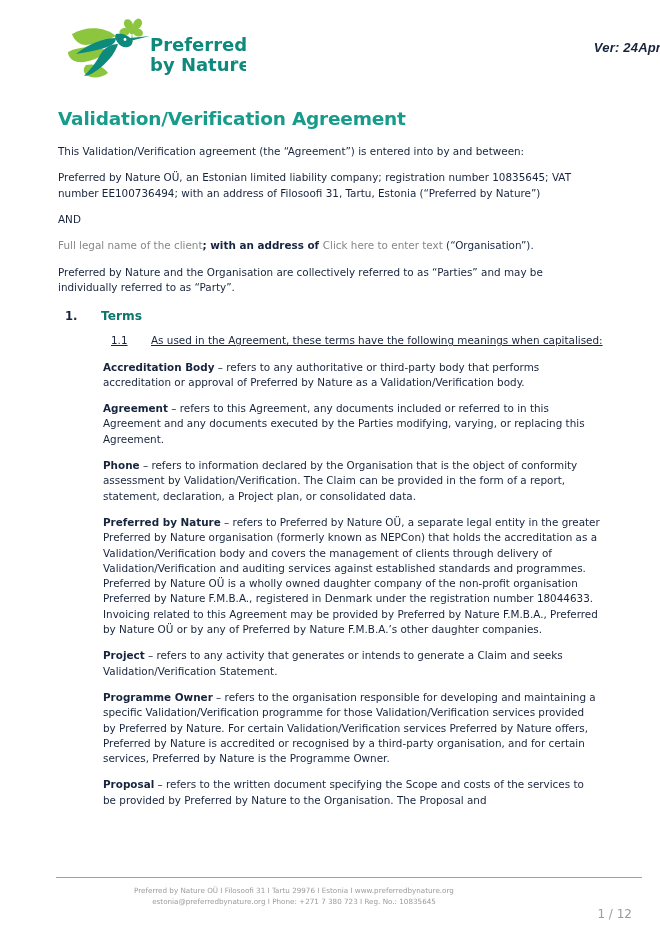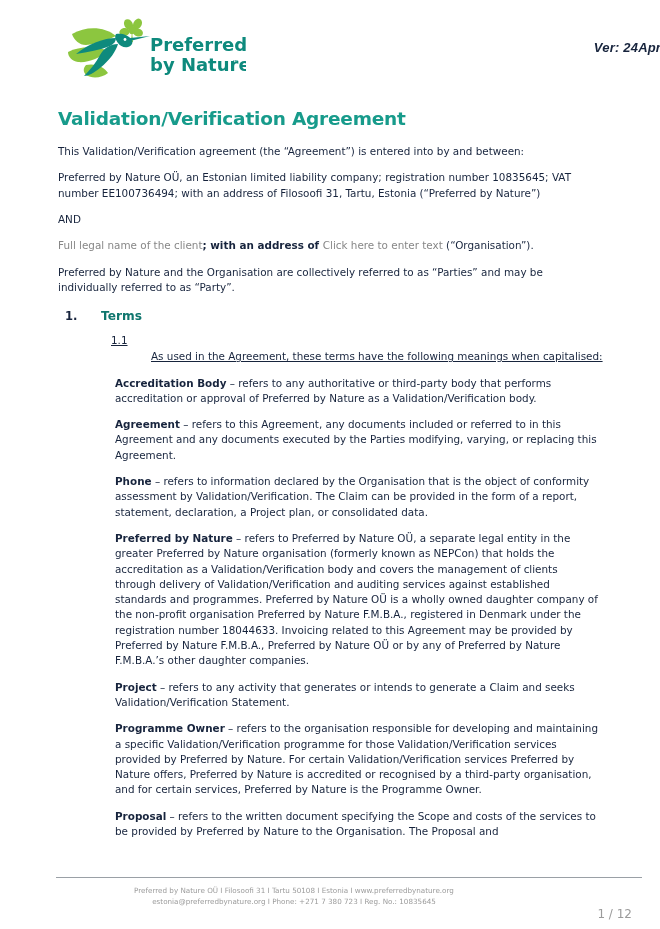--- a/index.html
+++ b/index.html
@@ -111,30 +111,29 @@
     width: 40px;
     flex: 0 0 40px;
     font-size: 10.4px;
     color: #17243d;
     line-height: 15.3px;
   }
   .clause .ctext {
     font-size: 10.4px;
     line-height: 15.3px;
     color: #17243d;
-    margin-top: 16px;
   }
 
   
   .defs {
     padding-left: 41px;
     padding-right: 4px;
   }
   .defs p {
-    margin: 0 0 11px 16px;
+    margin: 0 0 11px 4px;
     font-size: 10.4px;
     line-height: 15.3px;
     color: #17243d;
   }
 
   
   .footer {
     position: absolute;
     left: 56px;
     right: 18px;
@@ -254,19 +253,19 @@
       <p>
         <span class="b">Proposal</span><span> – refers to the written document specifying the Scope and costs of the services to be provided by Preferred by Nature to the Organisation. The Proposal and</span>
       </p>
     </div>
 
   </div>
 
   <div class="footer">
     <hr class="footer-rule">
     <div class="footer-text">
-      <div>Preferred by Nature OÜ I Filosoofi 31 I Tartu 50108 I Estonia I www.preferredbynature.org</div>
+      <div>Preferred by Nature OÜ I Filosoofi 31 I Tartu 29976 I Estonia I www.preferredbynature.org</div>
       <div>estonia@preferredbynature.org I Phone: +271 7 380 723 I Reg. No.: 10835645</div>
     </div>
     <div class="page-num">1 / 12</div>
   </div>
 
 </div>
 
 </body></html>

